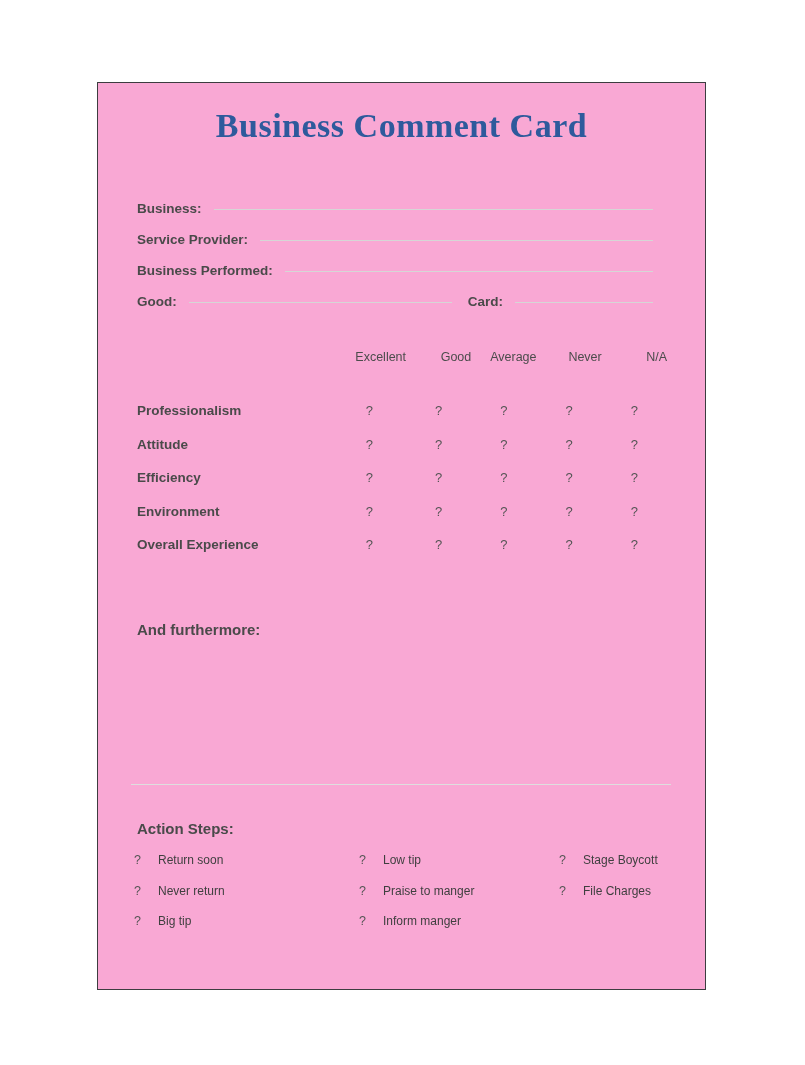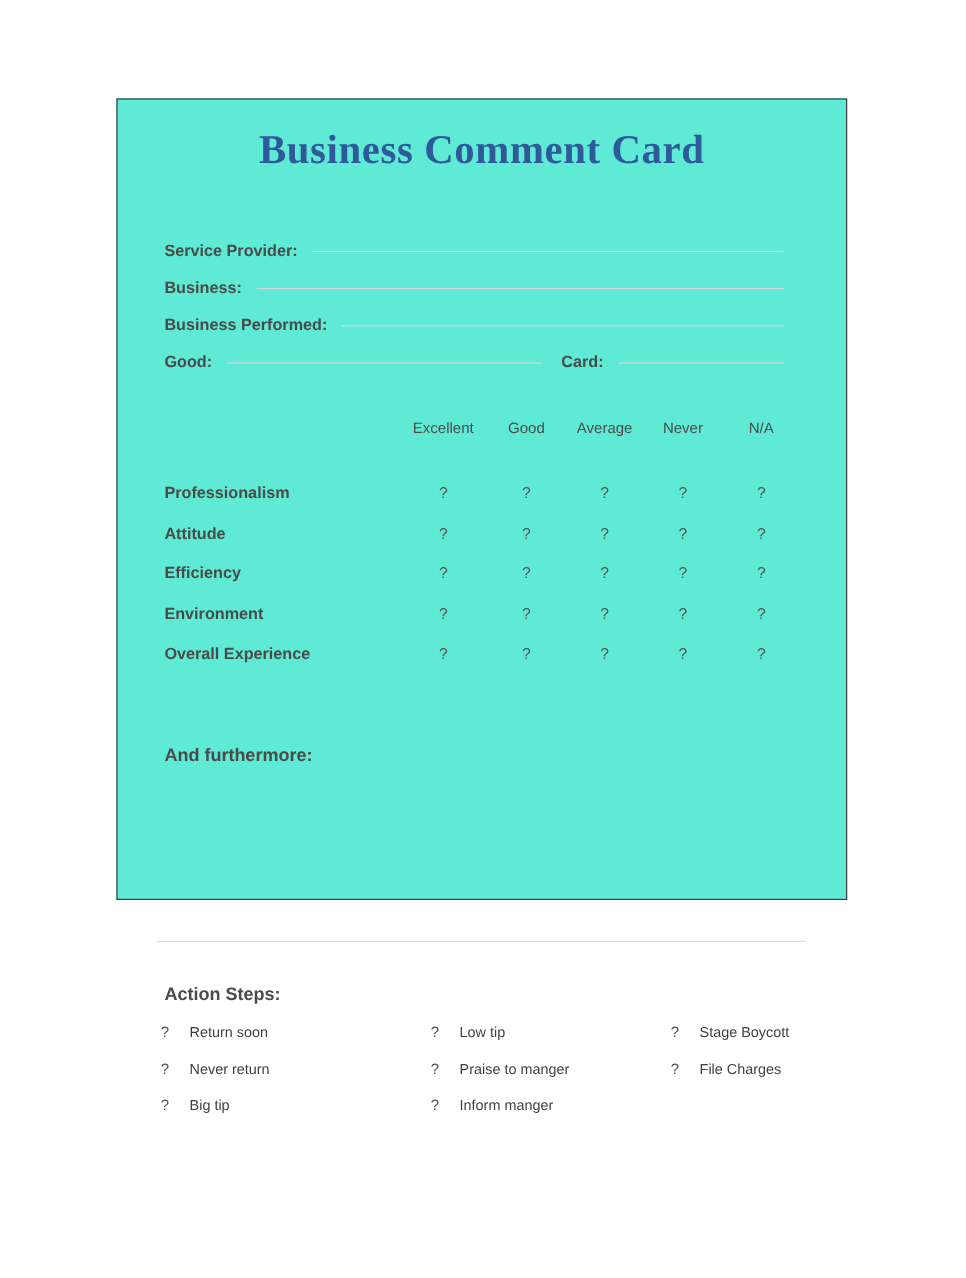--- a/index.html
+++ b/index.html
@@ -14,23 +14,23 @@
     font-family: "Liberation Sans", sans-serif;
     -webkit-font-smoothing: antialiased;
   }
 
   
   #card {
     position: absolute;
     left: 97px;
     top: 82px;
     width: 609px;
-    height: 668px;
+    height: 908px;
     border: 1px solid #3d3d40;
-    background: #5eead4;
+    background: #f9a8d4;
     box-sizing: border-box;
   }
 
   
   #title {
     position: absolute;
     left: 0;
     top: 24px;
     width: 100%;
     text-align: center;
@@ -88,21 +88,21 @@
   }
   #ratings table {
     border-collapse: collapse;
     width: 100%;
     table-layout: fixed;
   }
   #ratings th {
     font-size: 12.5px;
     font-weight: normal;
     color: #4c4c4c;
-    text-align: center;
+    text-align: right;
     padding: 0 0 30px 0;
     vertical-align: bottom;
   }
   #ratings th.rowhead-blank { width: 192px; }
   #ratings th.c-excellent { width: 72px; }
   #ratings th.c-good      { width: 64px; }
   #ratings th.c-average   { width: 64px; }
   #ratings th.c-poor      { width: 64px; }
   #ratings th.c-na        { width: 64px; }
 
@@ -193,26 +193,26 @@
 </head>
 <body>
 
 <div id="card">
 
   <div id="title">Business Comment Card</div>
 
   <div id="fields">
 
     <div class="field-row">
+      <span class="field-label">Business:</span>
+      <span class="field-rule"></span>
+    </div>
+
+    <div class="field-row">
       <span class="field-label">Service Provider:</span>
-      <span class="field-rule"></span>
-    </div>
-
-    <div class="field-row">
-      <span class="field-label">Business:</span>
       <span class="field-rule"></span>
     </div>
 
     <div class="field-row">
       <span class="field-label">Business Performed:</span>
       <span class="field-rule"></span>
     </div>
 
     <div class="field-row">
       <span class="field-label">Good:</span>

